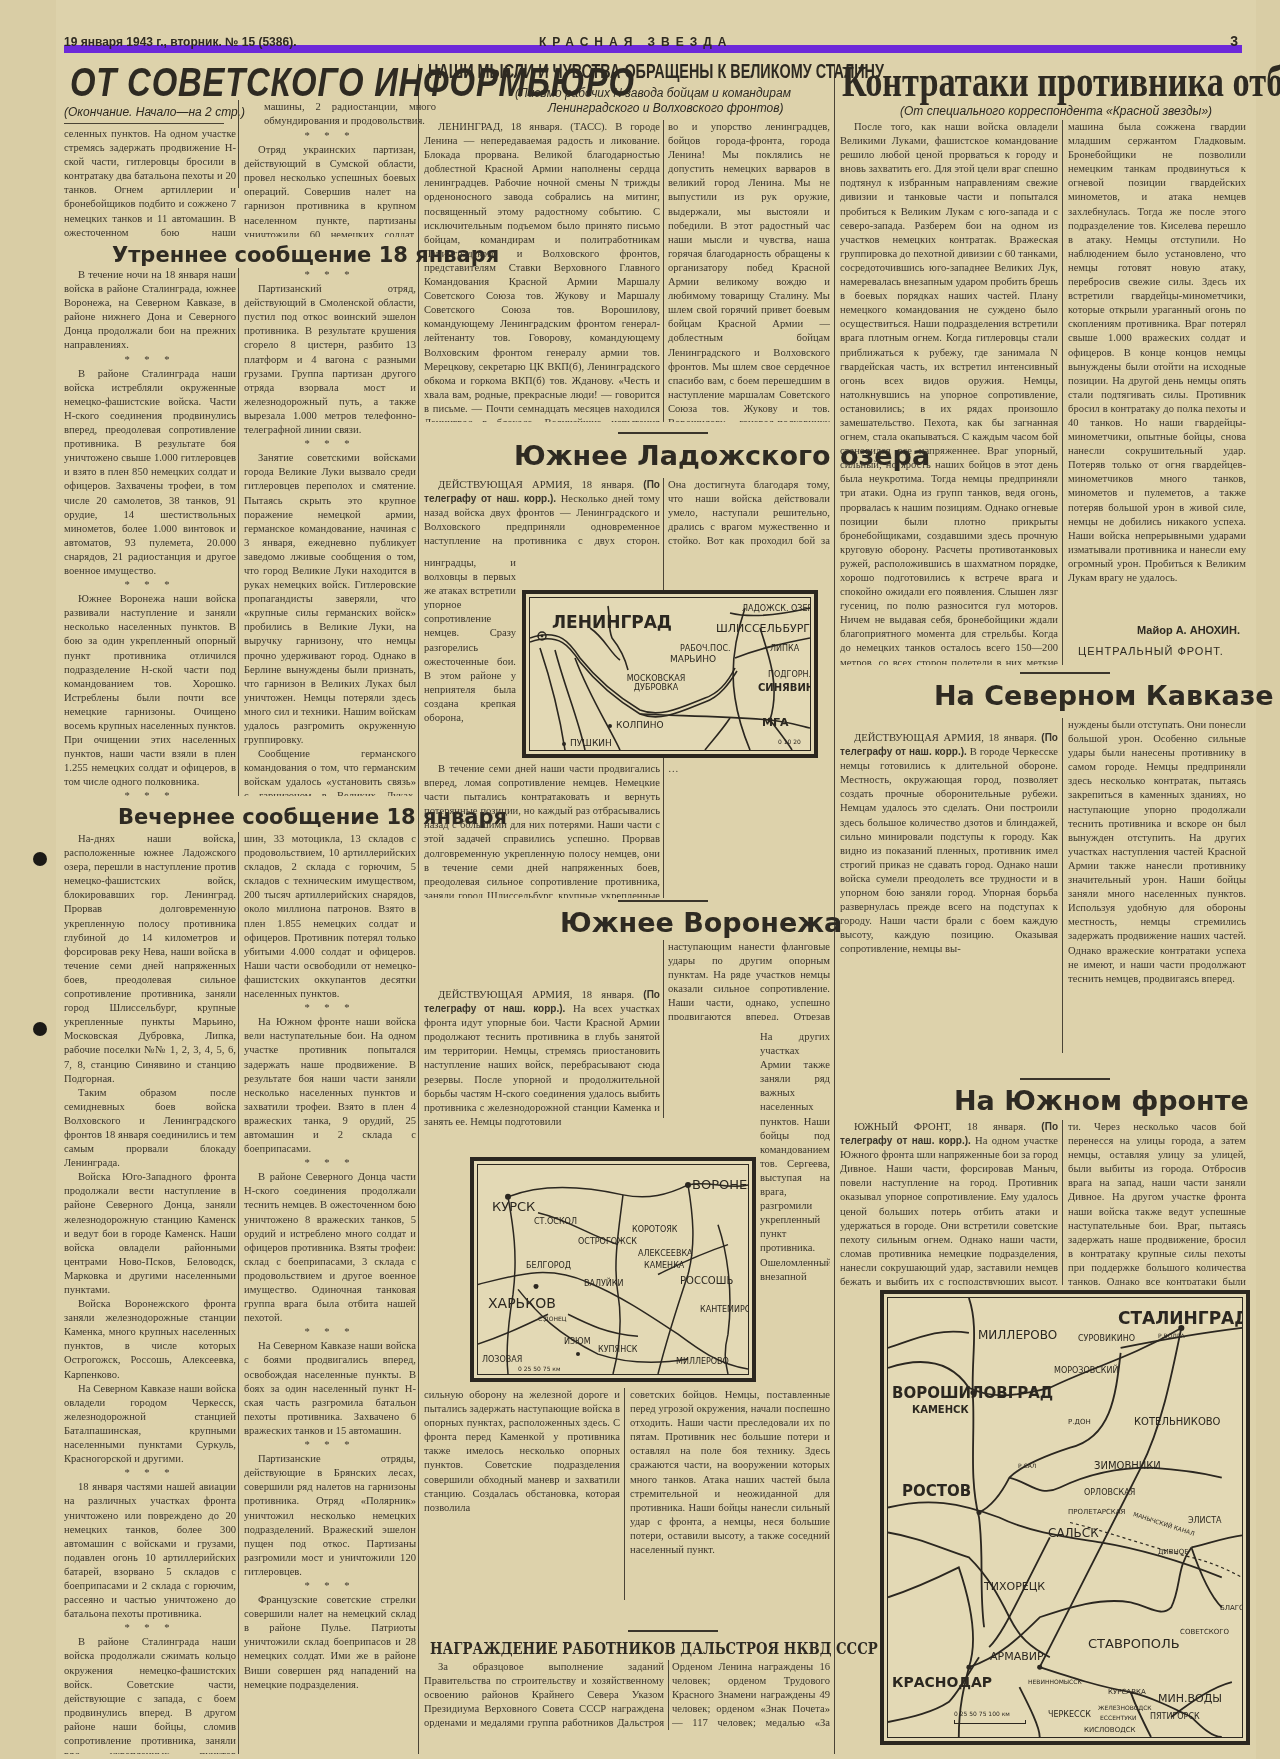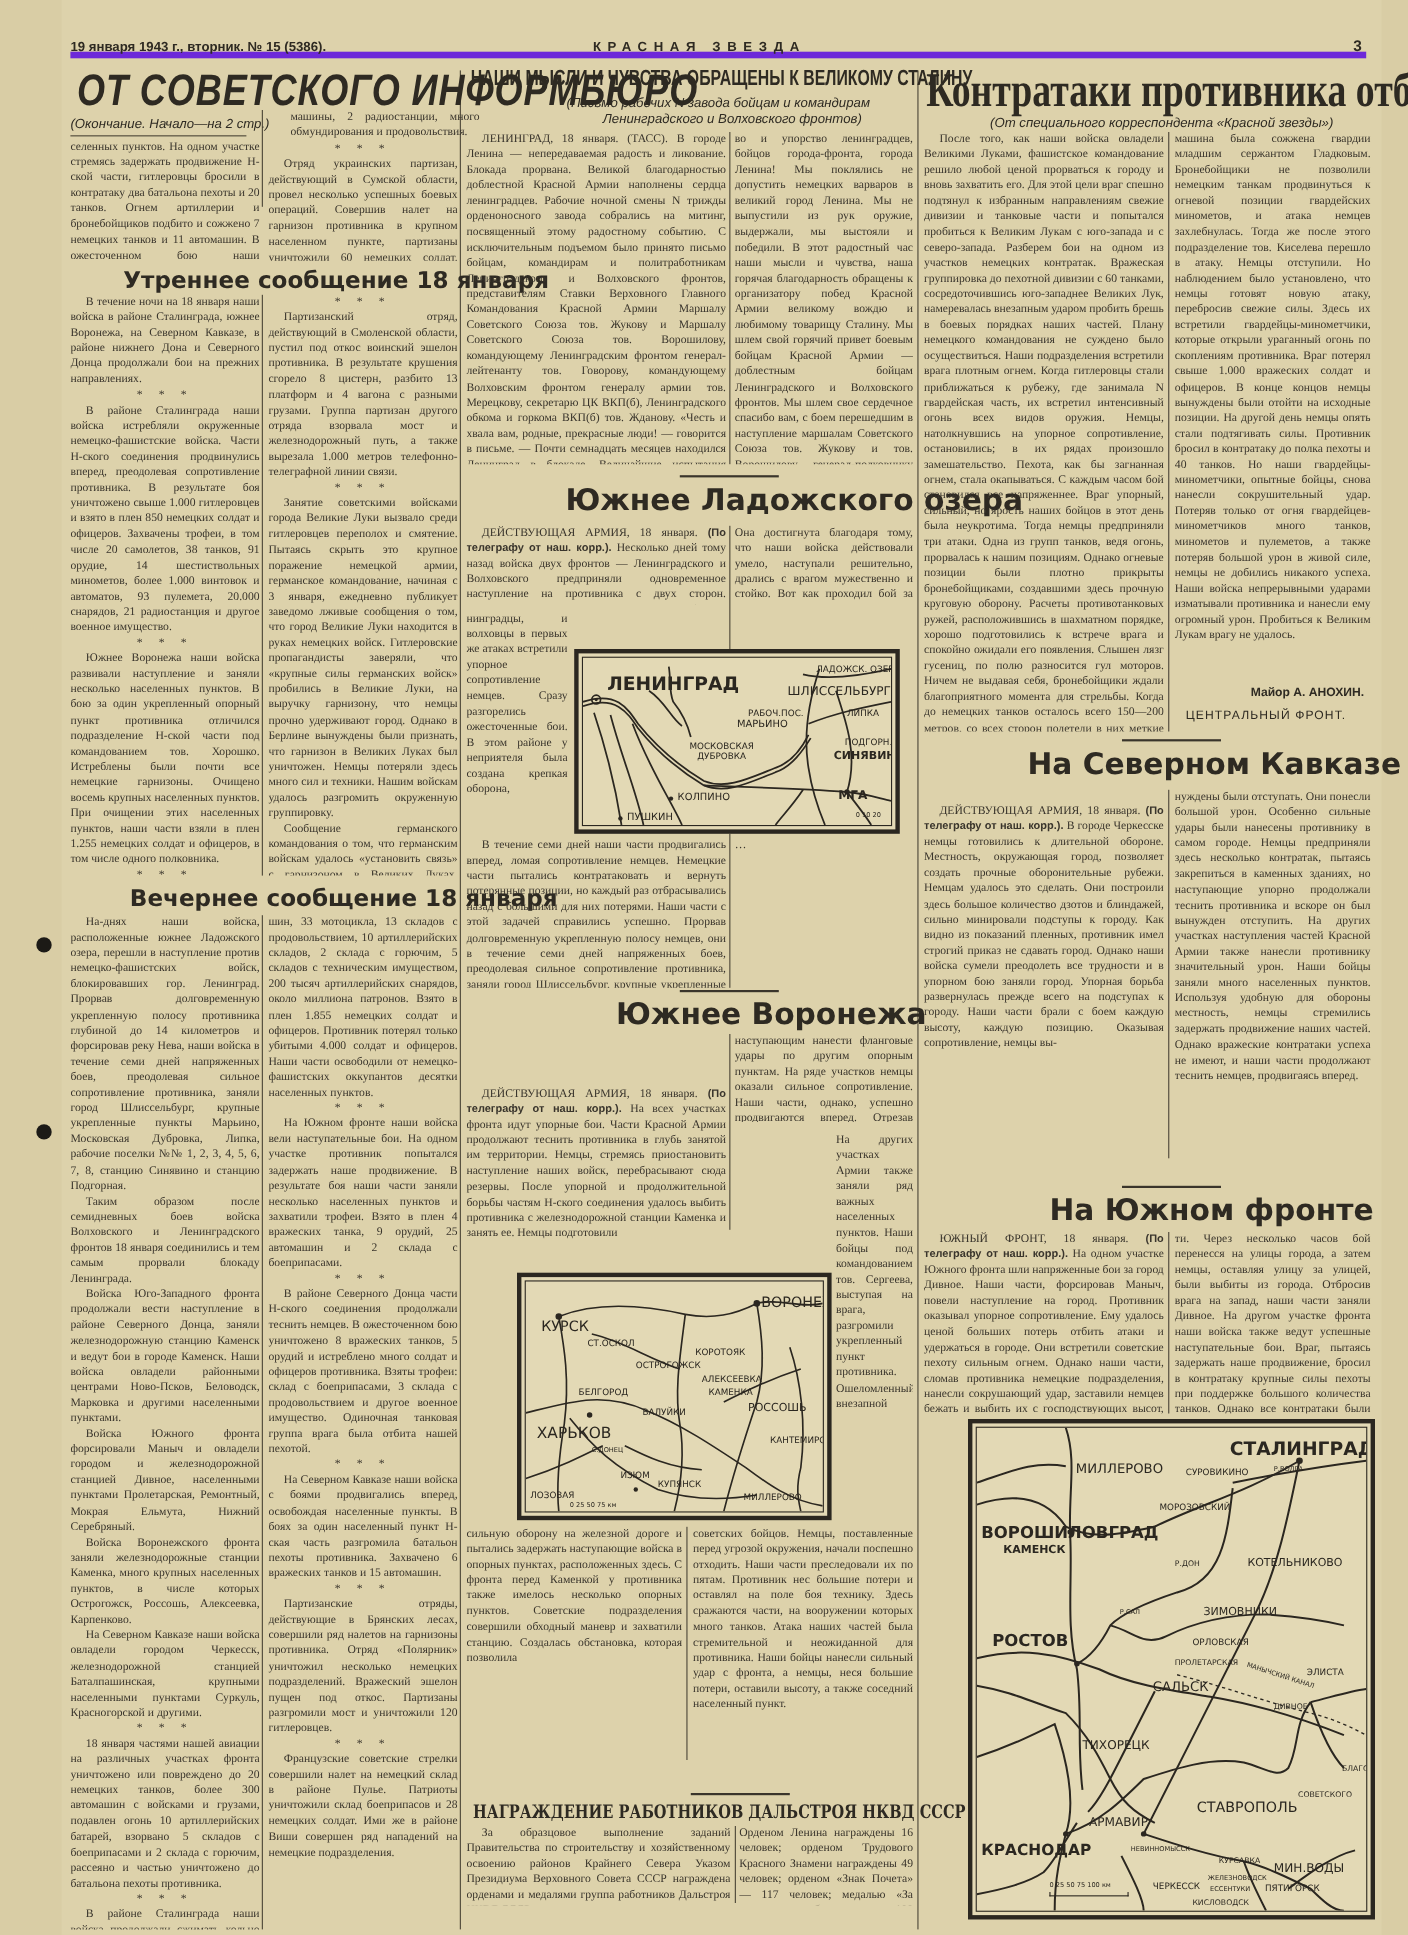--- a/index.html
+++ b/index.html
@@ -11,21 +11,21 @@
     position: relative;
     overflow: hidden;
   }
   .page {
     position: absolute; left: 56px; top: 0; width: 1200px; height: 1759px;
     background: #ddd2ab;
   }
   .abs { position: absolute; }
   .masthead {
     position: absolute; left: 64px; top: 33px; width: 1178px; height: 20px;
-    border-bottom: 6px solid #6d28d9;
+    border-bottom: 8px solid #6d28d9;
   }
   .masthead .date { position:absolute; left: 0; top: 2px; font: bold 12px "Liberation Sans", sans-serif; }
   .masthead .title { position:absolute; left: 475px; top: 2px; font: bold 12px "Liberation Sans", sans-serif; letter-spacing: 6px; }
   .masthead .pageno { position:absolute; right: 4px; top: 0px; font: bold 14px "Liberation Sans", sans-serif; }
   .vrule { position: absolute; width: 1px; background: #4a4436; }
   .hrule { position: absolute; height: 1px; background: #4a4436; }
   .short-rule { position:absolute; height: 2px; background: #3a352b; width: 90px; }
 
   .h-big { font-family: "Liberation Sans", sans-serif; font-weight: bold; font-style: italic; font-size: 40px; letter-spacing: 1px; transform: scaleX(0.82); transform-origin: left; white-space: nowrap; }
   .h-cond { font-family: "Liberation Sans", sans-serif; font-weight: bold; font-size: 19px; transform: scaleX(0.72); transform-origin: left; white-space: nowrap; }
@@ -104,21 +104,20 @@
   <p>Сообщение германского командования о том, что германским войскам удалось «установить связь» с гарнизоном в Великих Луках, является сплошным вымыслом. Пробиться к городу немцы не смогли, несмотря на огромные жертвы. Немецкая группировка так и не достигла поставленной перед ней цели. Город Великие Луки с 1 января 1943 года неизменно находился и находится в советских руках. Так плачевно для немцев закончилась очередная гитлеровская авантюра под Великими Луками. Гитлеровское же командование еще и еще раз показало перед всем миром, как шайка немецких лгунов.</p>
 </div>
 
 <div class="abs h-sans" style="left:118px;top:805px;">Вечернее сообщение 18 января</div>
 <div class="vrule" style="left:238px;top:832px;height:922px;"></div>
 
 <div class="abs txt" style="left:64px;top:832px;width:172px;height:922px;">
   <p>На-днях наши войска, расположенные южнее Ладожского озера, перешли в наступление против немецко-фашистских войск, блокировавших гор. Ленинград. Прорвав долговременную укрепленную полосу противника глубиной до 14 километров и форсировав реку Нева, наши войска в течение семи дней напряженных боев, преодолевая сильное сопротивление противника, заняли город Шлиссельбург, крупные укрепленные пункты Марьино, Московская Дубровка, Липка, рабочие поселки №№ 1, 2, 3, 4, 5, 6, 7, 8, станцию Синявино и станцию Подгорная.</p>
   <p>Таким образом после семидневных боев войска Волховского и Ленинградского фронтов 18 января соединились и тем самым прорвали блокаду Ленинграда.</p>
   <p>Войска Юго-Западного фронта продолжали вести наступление в районе Северного Донца, заняли железнодорожную станцию Каменск и ведут бои в городе Каменск. Наши войска овладели районными центрами Ново-Псков, Беловодск, Марковка и другими населенными пунктами.</p>
-  <p>Войска Южного фронта форсировали Маныч и овладели городом и железнодорожной станцией Дивное, населенными пунктами Пролетарская, Ремонтный, Мокрая Ельмута, Нижний Серебряный.</p>
   <p>Войска Воронежского фронта заняли железнодорожные станции Каменка, много крупных населенных пунктов, в числе которых Острогожск, Россошь, Алексеевка, Карпенково.</p>
   <p>На Северном Кавказе наши войска овладели городом Черкесск, железнодорожной станцией Баталпашинская, крупными населенными пунктами Суркуль, Красногорской и другими.</p>
   <p class="dots">* * *</p>
   <p>18 января частями нашей авиации на различных участках фронта уничтожено или повреждено до 20 немецких танков, более 300 автомашин с войсками и грузами, подавлен огонь 10 артиллерийских батарей, взорвано 5 складов с боеприпасами и 2 склада с горючим, рассеяно и частью уничтожено до батальона пехоты противника.</p>
   <p class="dots">* * *</p>
   <p>В районе Сталинграда наши войска продолжали сжимать кольцо окружения немецко-фашистских войск. Советские части, действующие с запада, с боем продвинулись вперед. В другом районе наши бойцы, сломив сопротивление противника, заняли ряд укрепленных пунктов противника. Уничтожено до батальона противника. Особенно ожесточенные бои происходили за один пункт. Захвачены пленные и трофеи.</p>
 
 </div>
 <div class="abs txt" style="left:244px;top:832px;width:172px;height:922px;">
   <p style="text-indent:0">шин, 33 мотоцикла, 13 складов с продовольствием, 10 артиллерийских складов, 2 склада с горючим, 5 складов с техническим имуществом, 200 тысяч артиллерийских снарядов, около миллиона патронов. Взято в плен 1.855 немецких солдат и офицеров. Противник потерял только убитыми 4.000 солдат и офицеров. Наши части освободили от немецко-фашистских оккупантов десятки населенных пунктов.</p>

